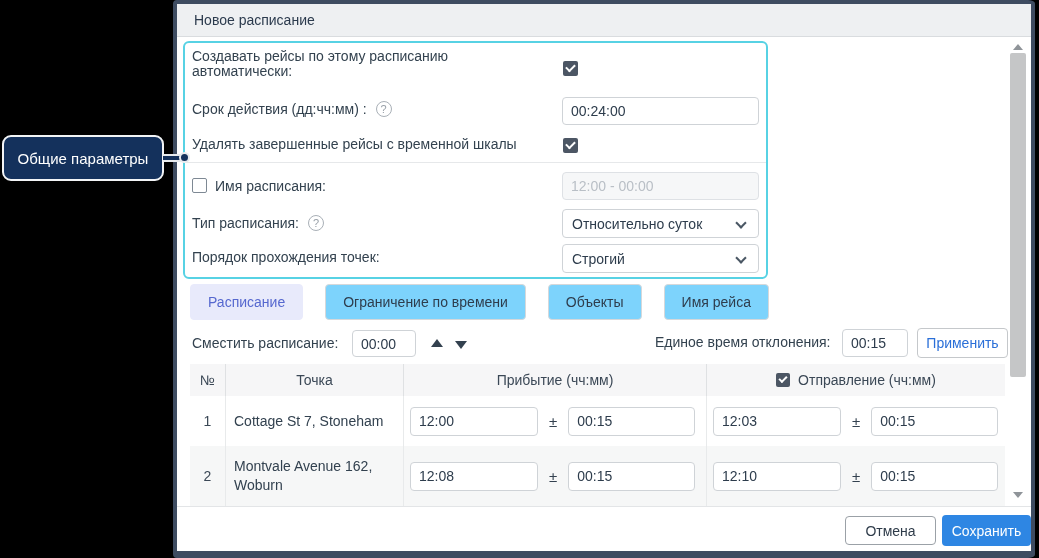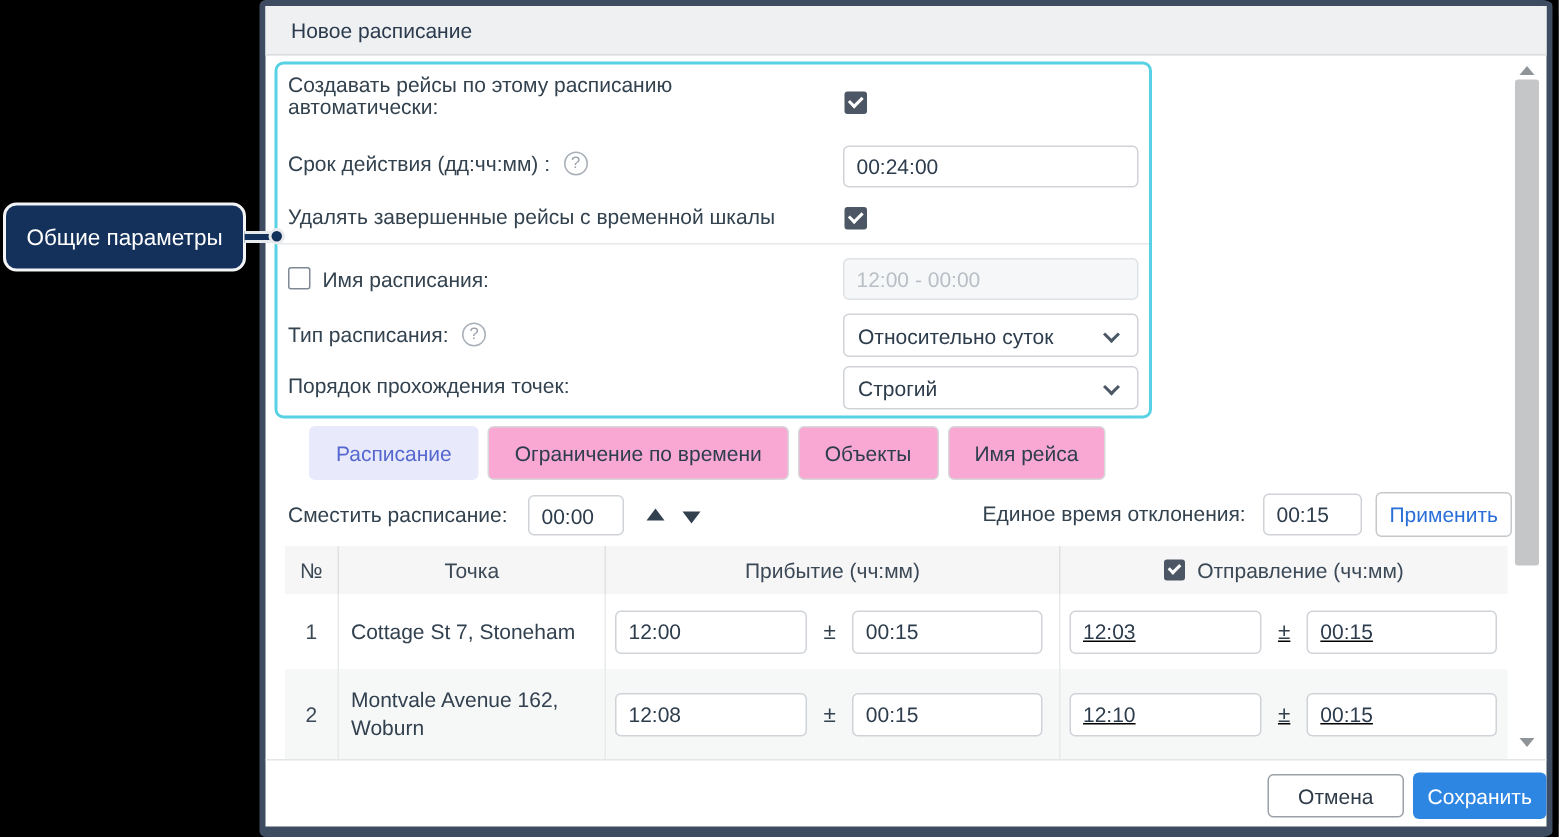--- a/index.html
+++ b/index.html
@@ -52,23 +52,23 @@
   .inp-dev   { left:842px; top:329px; width:66px; }
 
   .selectbox { position:absolute; left:562px; width:197px; height:29px; border:1px solid #cfd3d7;
                border-radius:4px; background:#fff; display:flex; align-items:center; padding:0 9px;
                font-size:14px; color:#2d3c4c; }
   .sel-type  { top:209px; }
   .sel-order { top:244px; }
   .chev { position:absolute; right:13px; top:9px; width:8px; height:8px;
           border-right:2px solid #4a5764; border-bottom:2px solid #4a5764; transform:rotate(45deg); }
 
-  .tabs { position:absolute; left:206px; top:284px; height:23px; display:flex; gap:6px; }
+  .tabs { position:absolute; left:190px; top:284px; height:23px; display:flex; gap:22px; }
   .tab { height:36px; display:flex; align-items:center; padding:0 17px; font-size:14px;
-         border-radius:4px; background:#f9a8d4; border:1px solid #d6d8da; color:#2e3d4d; cursor:default; }
+         border-radius:4px; background:#7dd3fc; border:1px solid #d6d8da; color:#2e3d4d; cursor:default; }
   .tab.active { background:#e8eafb; border:1px solid #e8eafb; color:#5668cf; }
 
   .spin { position:absolute; width:0; height:0; border-left:6px solid transparent; border-right:6px solid transparent; }
   .spin-up   { left:431px; top:339px; border-bottom:8px solid #33414f; }
   .spin-down { left:455px; top:341px; border-top:8px solid #33414f; }
 
   .btn { position:absolute; display:flex; align-items:center; justify-content:center;
          font-size:14px; border-radius:4px; font-family:inherit; cursor:default; }
   .btn-apply  { left:917px; top:328px; width:91px; height:30px; background:#fff; border:1px solid #c5c8cb; color:#2a6fd8; }
   .btn-cancel { left:845px; top:516px; width:91px; height:29px; background:#fff; border:1px solid #9ba1a7; color:#2e3b49; }
@@ -84,21 +84,21 @@
   .th-arr   { width:303px; }
   .th-dep   { width:298px; border-right:none; gap:8px; }
   .trow { display:flex; }
   .trow.even { background:#f6f7f7; }
   .row1 { height:50px; }
   .row2 { height:60px; }
   .td { border-right:1px solid #e8eaeb; display:flex; align-items:center; }
   .td-num   { width:36px; justify-content:center; font-size:14px; color:#3b4856; }
   .td-point { width:178px; padding:0 8px; font-size:14px; color:#32414f; line-height:19px; }
   .td-time  { width:303px; padding:0 6px; }
-  .td-dep   { width:298px; border-right:none;text-decoration:underline; }
+  .td-dep   { width:298px; border-right:none; }
   .tinp { height:29px; width:128px; border:1px solid #cfd3d7; border-radius:4px; font-size:14px;
           color:#2d3c4c; padding:0 8px; font-family:inherit; background:#fff; outline:none; }
   .tinp.w2 { width:127px; }
   .pm { margin:0 11px; font-size:15px; color:#33414f; }
 
   .footer-hr { position:absolute; left:177px; top:506px; width:854px; height:1px; background:#e3e5e7; }
 
   
   .scroll-track { position:absolute; left:1008px; top:38px; width:20px; height:468px; background:#fff; }
   .scroll-up   { position:absolute; left:1013px; top:44px;  width:0; height:0;

